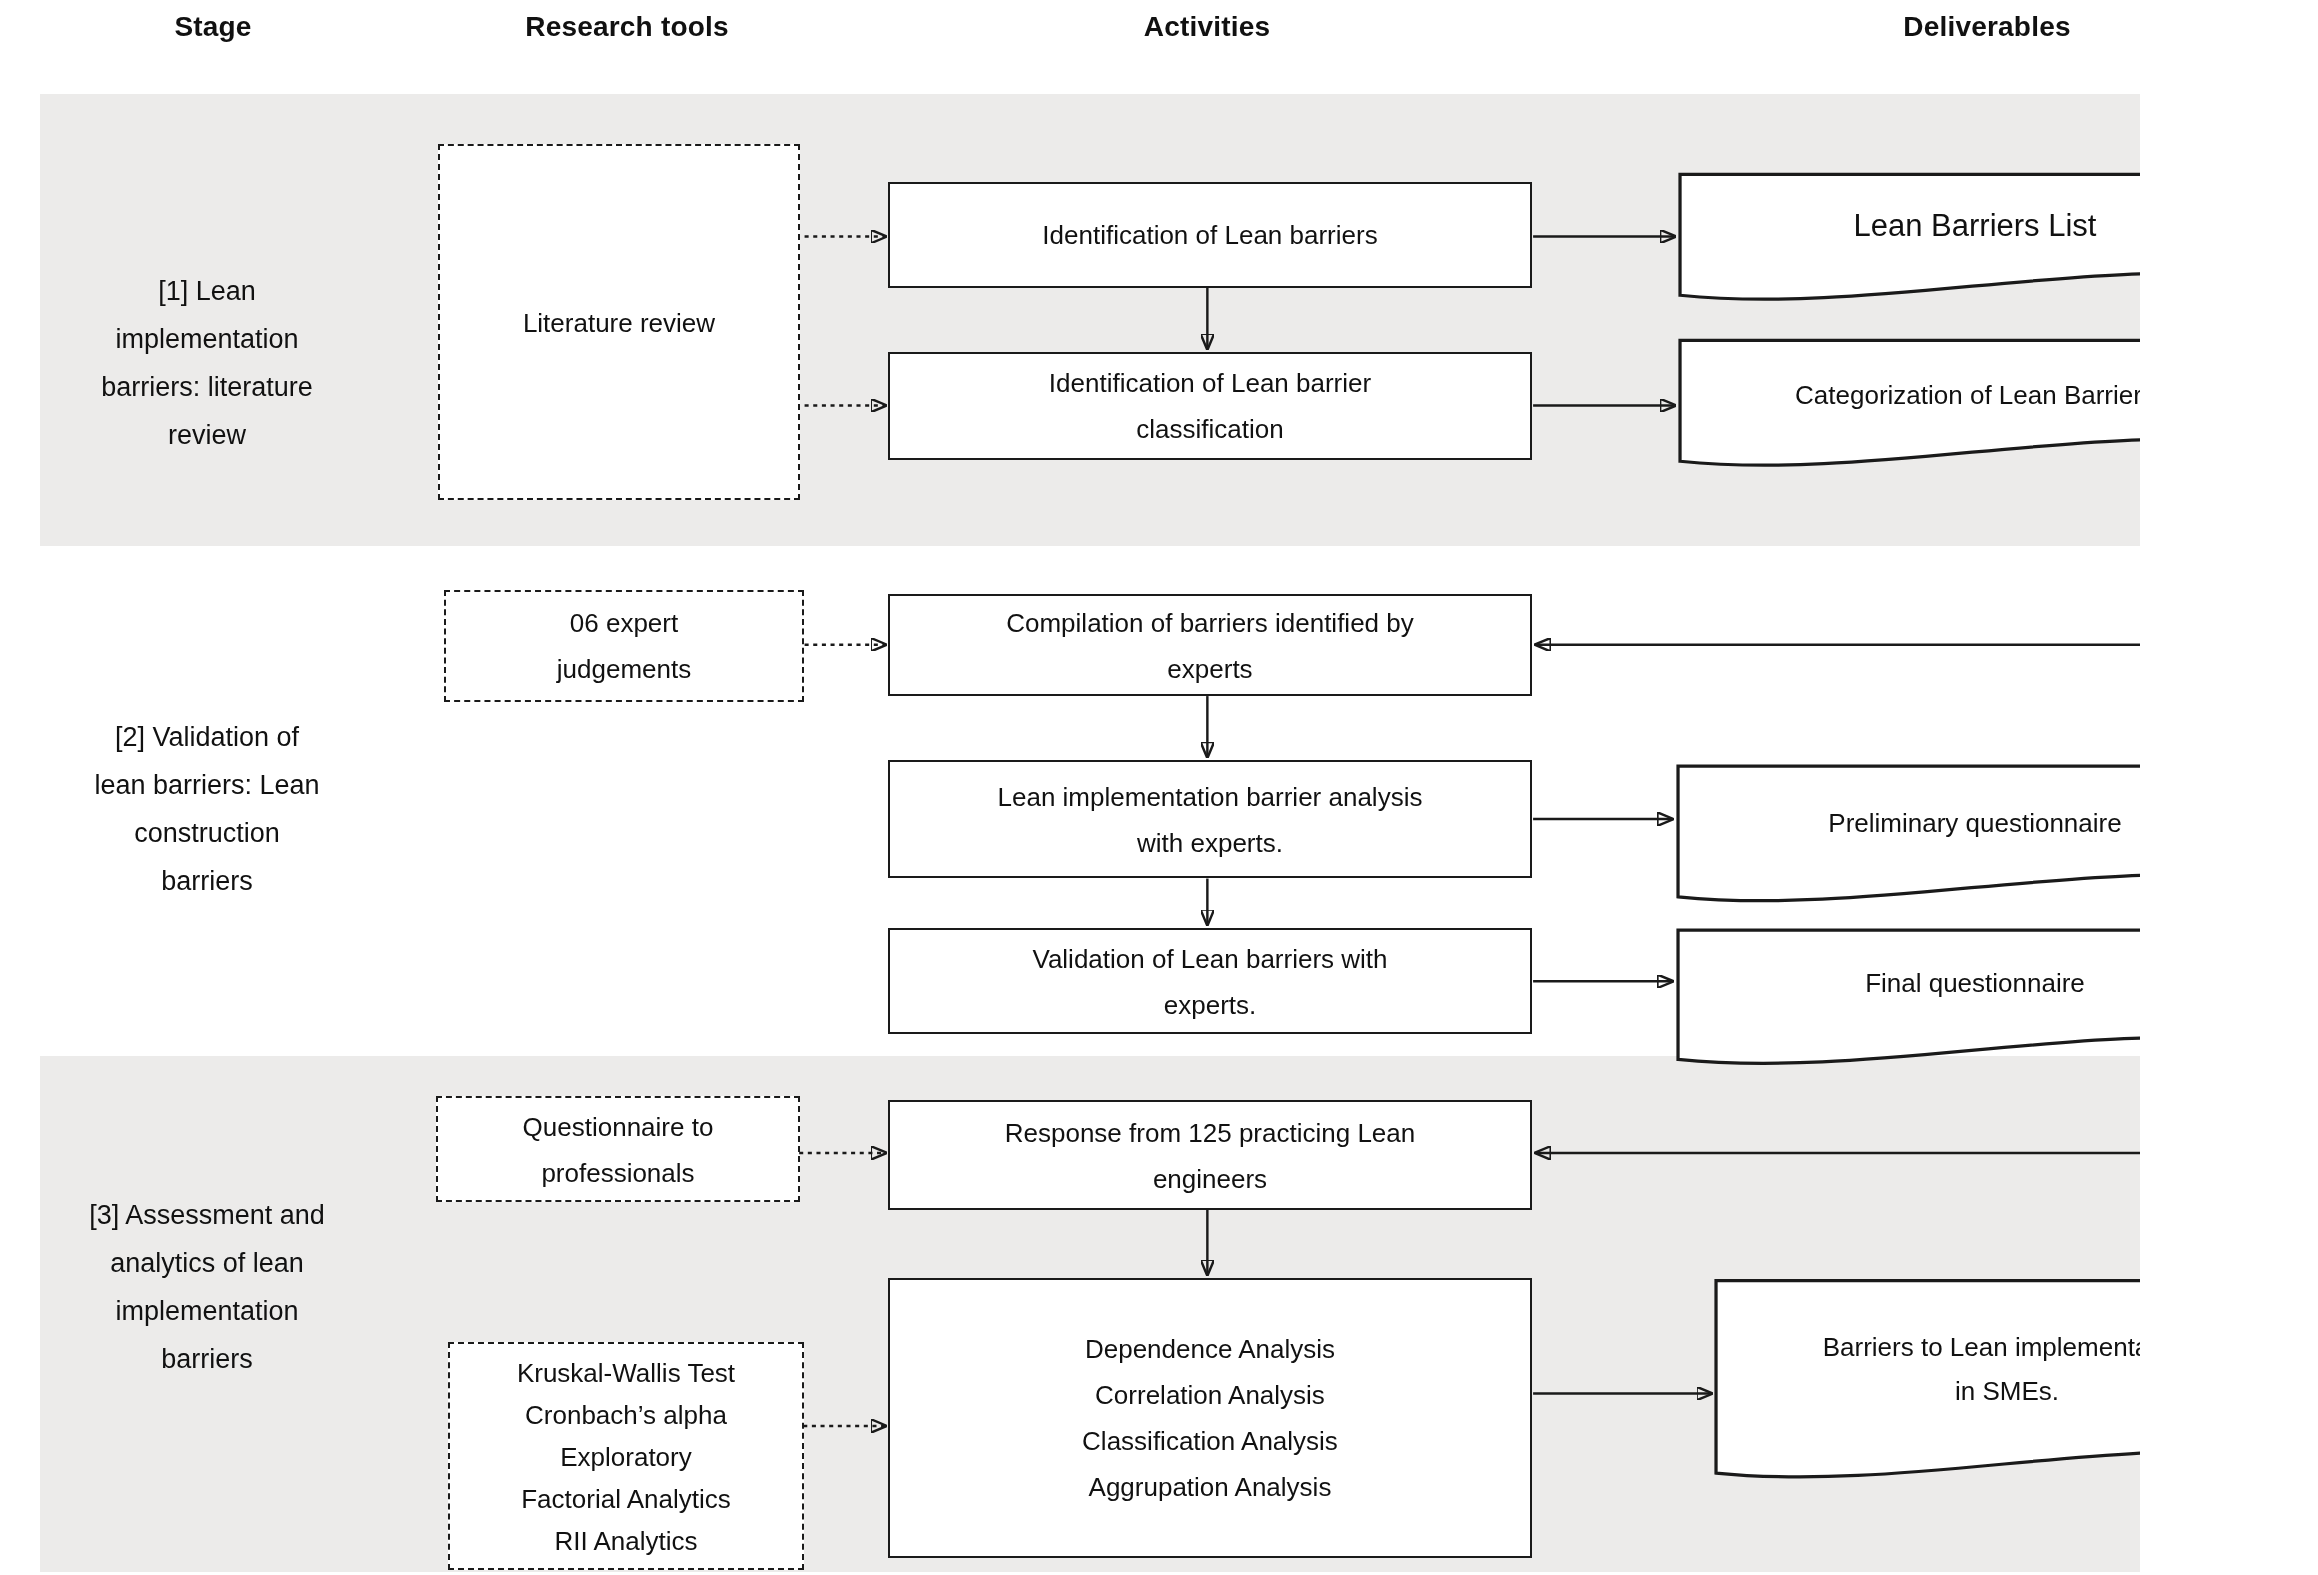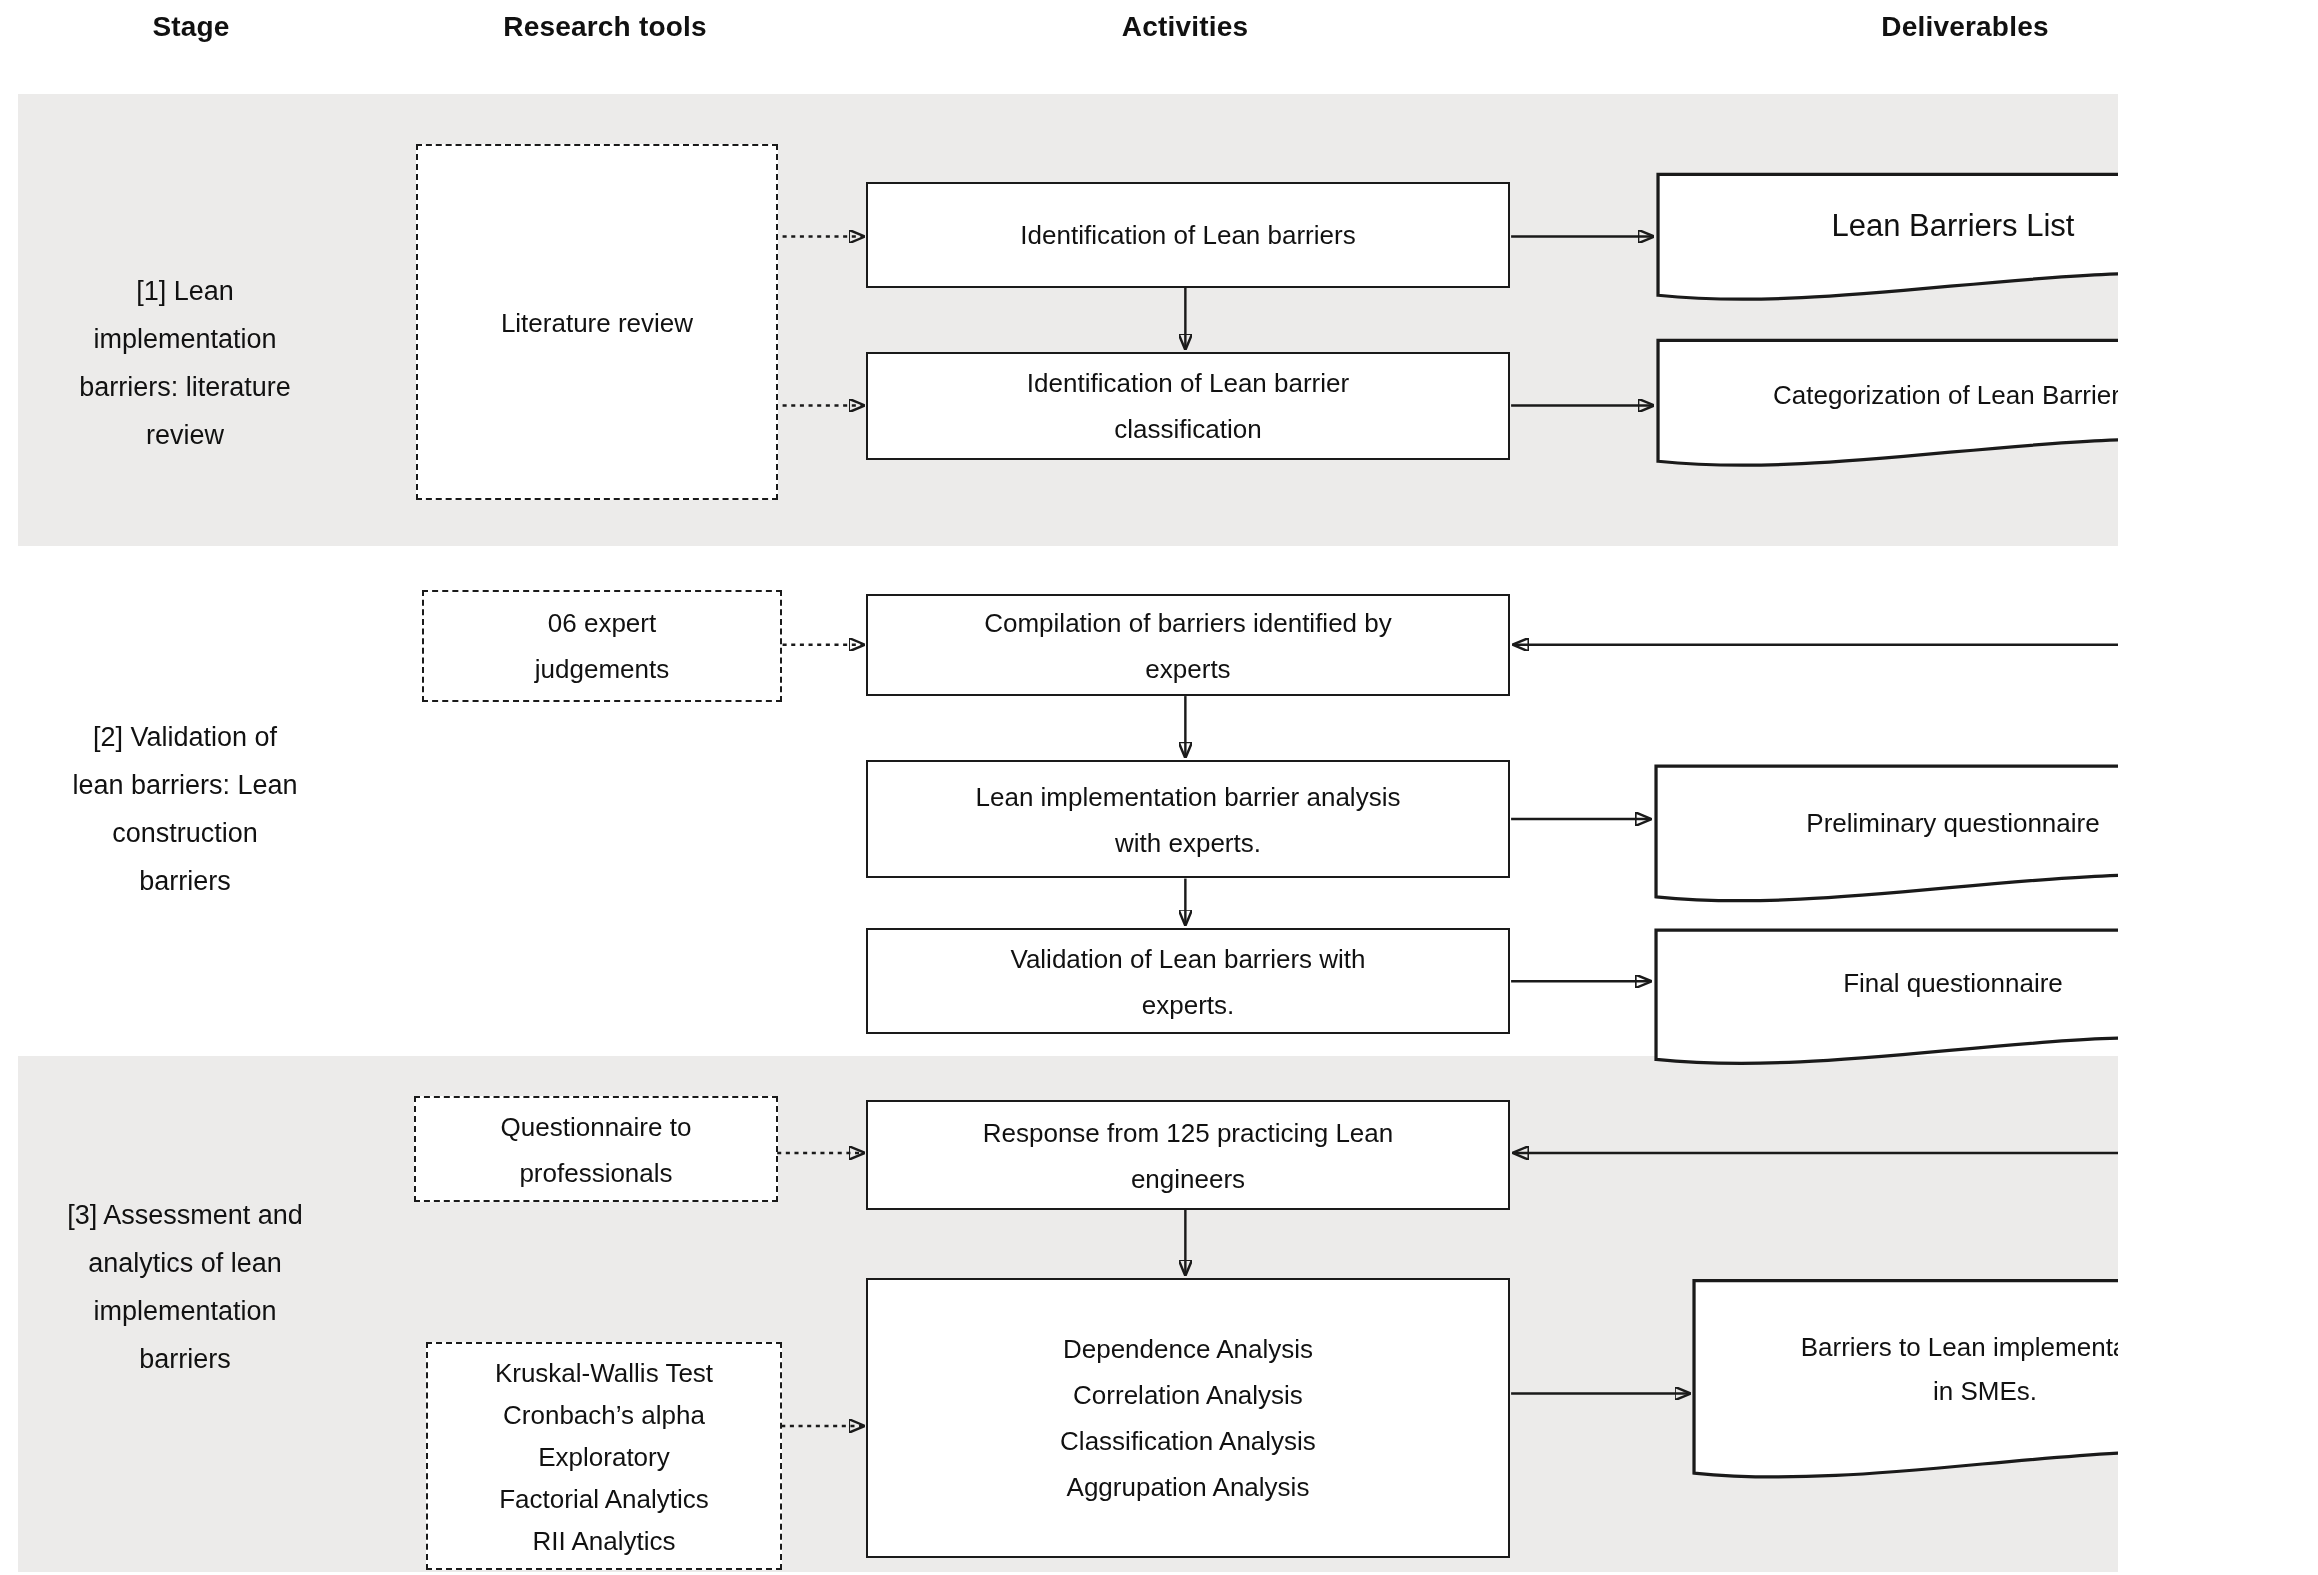--- a/index.html
+++ b/index.html
@@ -1,17 +1,17 @@
 <!DOCTYPE html>
 <html style="--band: #ecebea; --stroke: #1a1a1a; --text: #111111; --boxbg: #ffffff;font-size:10.8px"><head>
 <meta charset="utf-8">
 <style>
   :root { --band:#ecebea; --stroke:#1a1a1a; --text:#111111; --boxbg:#ffffff; }
   html,body { margin:0; padding:0; background:#ffffff; }
-  .viewport { position:relative; width:2118px; height:1576px; overflow:hidden; background:#4c1d95; }
+  .viewport { position:relative; width:2118px; height:1576px; overflow:hidden; background:#4c1d95;margin-left:22px; }
   .canvas {
     position:absolute; left:0; top:0; width:1159px; height:788px;
     transform:scale(2); transform-origin:0 0;
     font-family:"Liberation Sans", sans-serif; color:var(--text); background:#fff;
   }
 
   
   .band { position:absolute; left:8.8px; width:1138px; background:var(--band); }
   #band1 { top:47px;  height:226px; }
   #band3 { top:528px; height:258px; }

